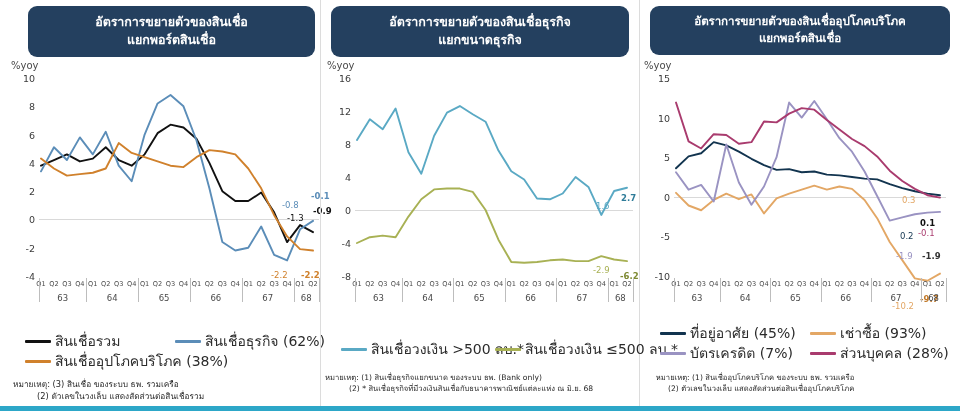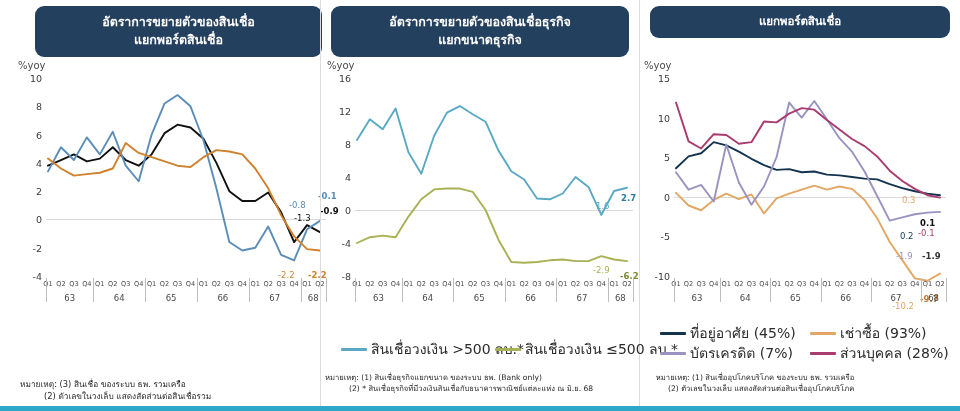--- a/index.html
+++ b/index.html
@@ -2,21 +2,21 @@
 <html><head>
 <meta charset="utf-8">
 <style>
   html,body{margin:0;padding:0;}
   body{
     width:960px;height:411px;background:#ffffff;
     font-family:"DejaVu Sans","Liberation Sans",sans-serif;
     overflow:hidden;position:relative;
   }
   .panel{position:absolute;top:0;height:411px;box-sizing:border-box;}
-  #panel1{left:12px;width:320px;padding-left:13px;}
+  #panel1{left:5px;width:320px;padding-left:13px;}
   #panel2{left:320px;width:320px;border-left:1px solid #dcdcdc;border-right:1px solid #dcdcdc;}
   #panel3{left:640px;width:320px;}
 
   .title-box{
     margin:6px 10px 0 10px;
     background:#24405f;color:#ffffff;border-radius:9px;
     text-align:center;padding:7px 4px 8px 4px;
     font-size:12.5px;font-weight:bold;line-height:1.45;
     letter-spacing:-0.1px;
   }
@@ -115,20 +115,34 @@
       <div class="ysep" style="left: 99.1429px; top: 0px; height: 24px;"></div>
       <div class="yearlab" style="left: 125.048px; top: 15px;">65</div>
       <div class="ysep" style="left: 150.952px; top: 0px; height: 24px;"></div>
       <div class="yearlab" style="left: 176.857px; top: 15px;">66</div>
       <div class="ysep" style="left: 202.762px; top: 0px; height: 24px;"></div>
       <div class="yearlab" style="left: 228.667px; top: 15px;">67</div>
       <div class="ysep" style="left: 254.571px; top: 0px; height: 24px;"></div>
       <div class="yearlab" style="left: 267.286px; top: 15px;">68</div>
       <div class="ysep" style="left: 280px; top: 0px; height: 24px;"></div>
     </div>
+  <div class="legend" id="legend1" style="left:14px;top:330px;width:300px;height:40px;">
+      <div class="lgitem" style="left: 6px; top: 0px;">
+        <span class="swatch" style="background: rgb(17, 17, 17);"></span>
+        <span>สินเชื่อรวม</span>
+      </div>
+      <div class="lgitem" style="left: 156px; top: 0px;">
+        <span class="swatch" style="background: rgb(91, 141, 184);"></span>
+        <span>สินเชื่อธุรกิจ (62%)</span>
+      </div>
+      <div class="lgitem" style="left: 6px; top: 20px;">
+        <span class="swatch" style="background: rgb(208, 129, 44);"></span>
+        <span>สินเชื่ออุปโภคบริโภค (38%)</span>
+      </div>
+    </div>
   <div class="note" style="left:8px;top:378px;">
     <span>หมายเหตุ: (3) สินเชื่อ ของระบบ ธพ. รวมเครือ</span>
     <span class="l2">(2) ตัวเลขในวงเล็บ แสดงสัดส่วนต่อสินเชื่อรวม</span>
   </div>
 </div>
 
 <div class="panel" id="panel2">
   <div class="title-box">
     <span class="title-line">อัตราการขยายตัวของสินเชื่อธุรกิจ</span>
     <span class="title-line">แยกขนาดธุรกิจ</span>
@@ -200,20 +214,21 @@
       </div>
     </div>
   <div class="note" style="left:4px;top:372px;font-size:7.6px;">
     <span>หมายเหตุ: (1) สินเชื่อธุรกิจแยกขนาด ของระบบ ธพ. (Bank only)</span>
     <span class="l2">(2) * สินเชื่อธุรกิจที่มีวงเงินสินเชื่อกับธนาคารพาณิชย์แต่ละแห่ง ณ มิ.ย. 68</span>
   </div>
 </div>
 
 <div class="panel" id="panel3">
   <div class="title-box">
+    <span class="title-line">อัตราการขยายตัวของสินเชื่ออุปโภคบริโภค</span>
     <span class="title-line">แยกพอร์ตสินเชื่อ</span>
   </div>
   <div class="axis-unit" style="left:4px;top:60px;">%yoy</div>
   <div class="plot" id="plot3" style="left:34px;top:78px;width:272px;height:198px;">
       <div class="ylab" style="left: -30px; top: 0px;">15</div>
       <div class="ylab" style="left: -30px; top: 39.6px;">10</div>
       <div class="ylab" style="left: -30px; top: 79.2px;">5</div>
       <div class="ylab" style="left: -30px; top: 118.8px;">0</div>
       <div class="ylab" style="left: -30px; top: 158.4px;">-5</div>
       <div class="ylab" style="left: -30px; top: 198px;">-10</div>

